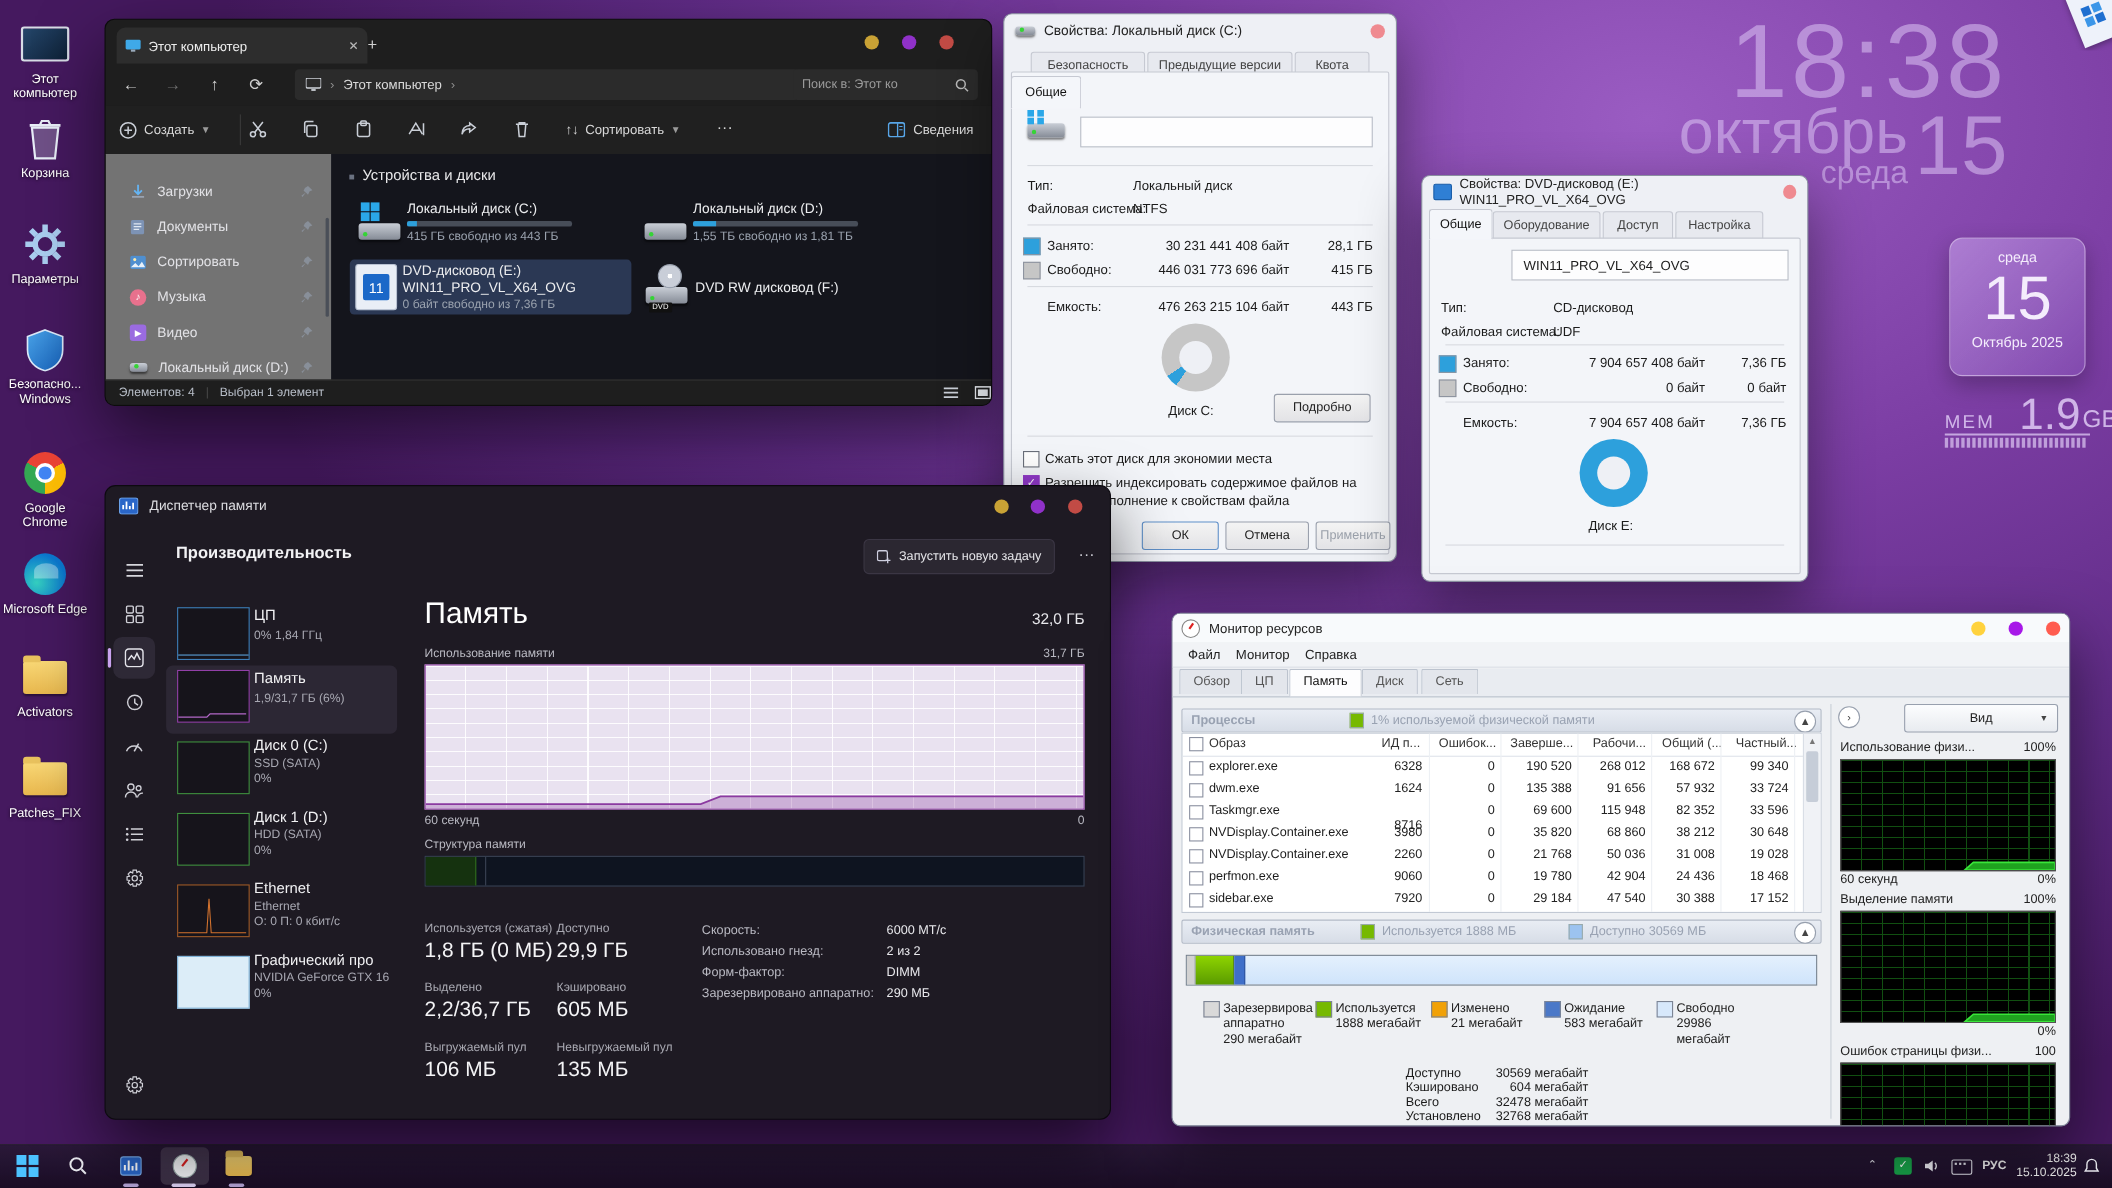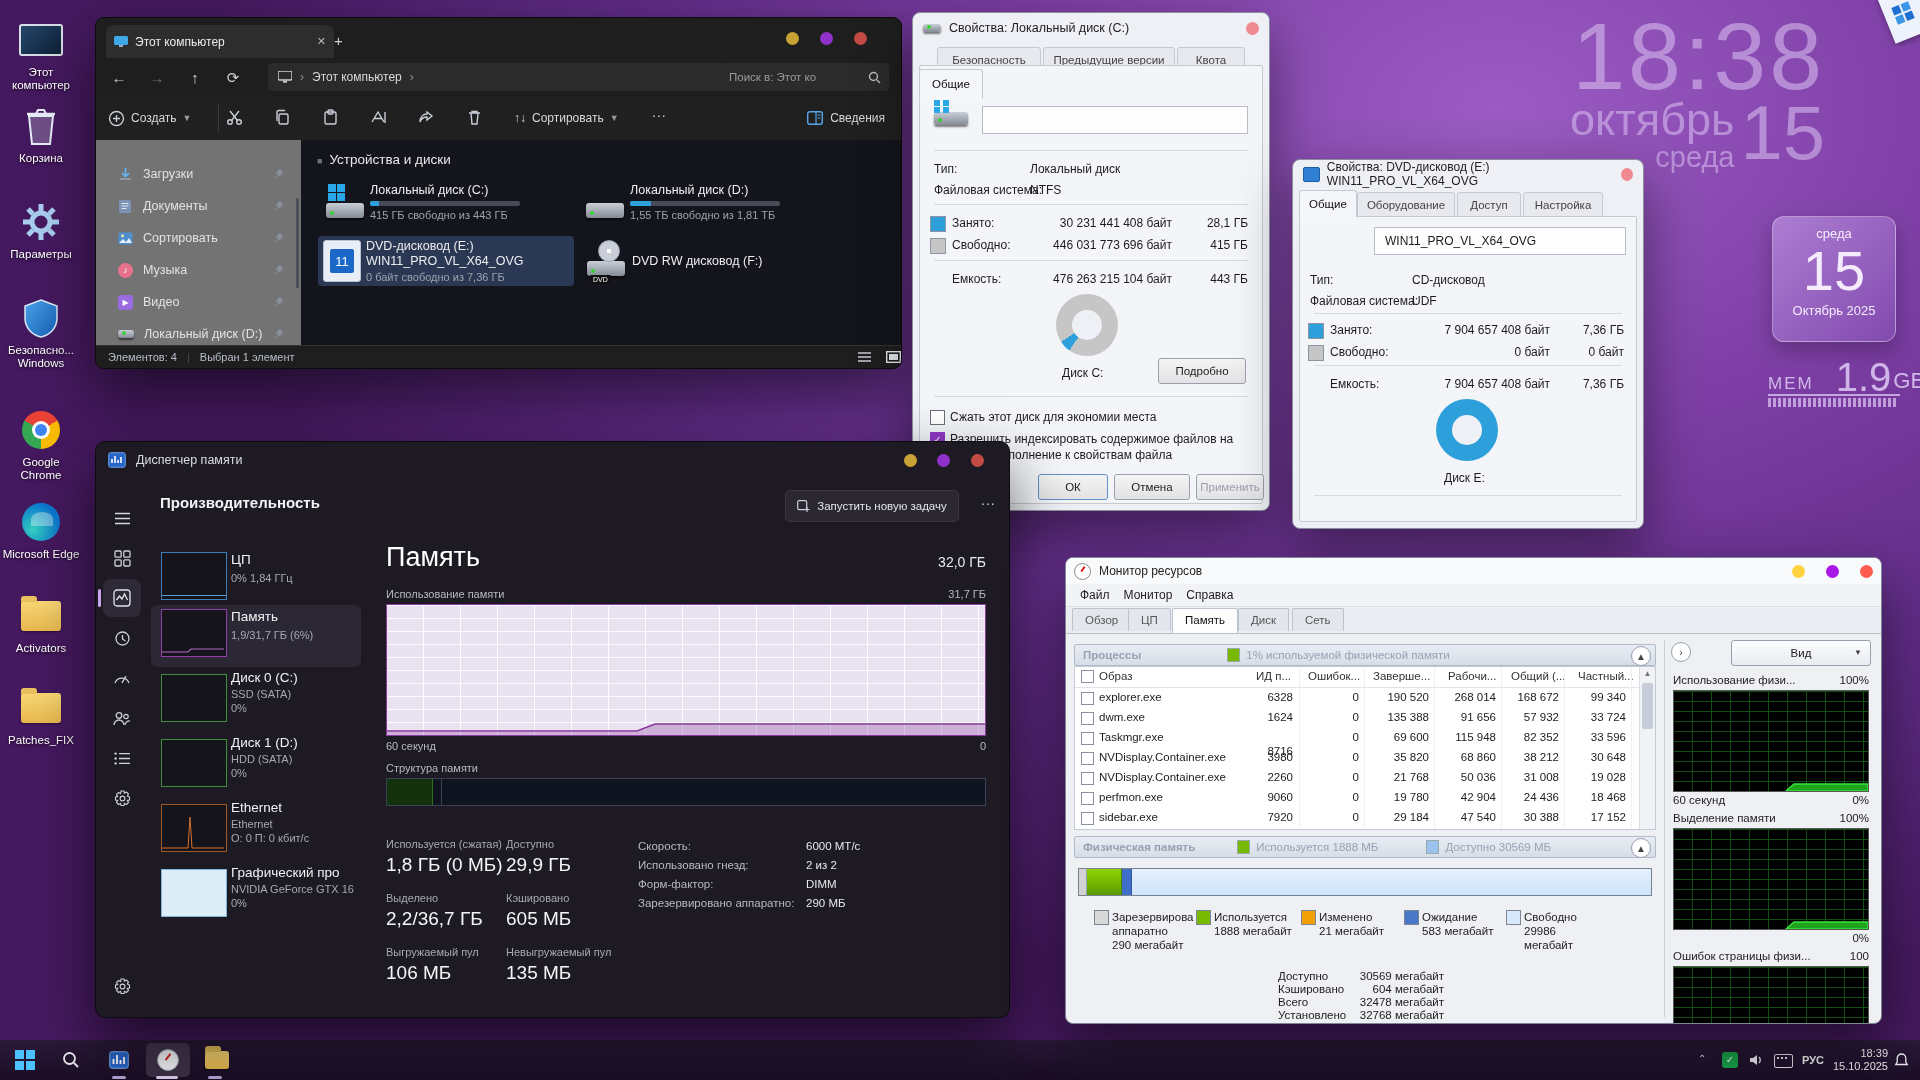--- a/index.html
+++ b/index.html
@@ -205,21 +205,21 @@
       <i style="width:8px;height:8px;background:#3c96e8"></i>
     <i style="width:8px;height:8px;background:#3c96e8"></i>
       <i style="width:8px;height:8px;background:#1f6fd0"></i>
   </div>
 </div>
 
 <div class="abs clockw" style="left:1555px;top:10px;width:270px">
   <div style="font-size:95px;font-weight:300;letter-spacing:3px;text-align:right;line-height:92px">18:38</div>
   <div style="display:flex;justify-content:flex-end;align-items:flex-start;margin-top:-4px">
     <div>
-      <div style="font-size:45px;font-weight:300;line-height:44px">октябрь</div>
+      <div style="font-size:57px;font-weight:300;line-height:44px">октябрь</div>
       <div style="font-size:29px;font-weight:300;text-align:right;line-height:30px">среда</div>
     </div>
     <div style="font-size:76px;font-weight:300;line-height:70px;margin-left:6px">15</div>
   </div>
 </div>
 
 <div class="cal">
   <div style="font-size:13px;margin-top:9px">среда</div>
   <div style="font-size:56px;font-weight:300;line-height:60px">15</div>
   <div style="font-size:13px;margin-top:2px">Октябрь 2025</div>
@@ -813,21 +813,21 @@
     <div style="position:absolute;left:489px;top:0;bottom:0;width:1px;background:#edf0f4"></div>
     <div style="position:absolute;left:556px;top:0;bottom:0;width:1px;background:#edf0f4"></div>
     <div id="rm-rows" style="position:absolute;left:0;top:21px;width:560px">
 
         <div style="position:relative;height:20px">
           <span style="position:absolute;left:6px;top:4px;width:11px;height:11px;border:1px solid #8a90a0;background:#fff"></span>
           <span style="position:absolute;left:24px;top:3px">explorer.exe</span>
           <span class="gt-num" style="left:130px;top:3px;width:88px">6328</span>
           <span class="gt-num" style="left:230px;top:3px;width:54px">0</span>
           <span class="gt-num" style="left:290px;top:3px;width:64px">190 520</span>
-          <span class="gt-num" style="left:358px;top:3px;width:63px">268 014</span>
+          <span class="gt-num" style="left:358px;top:3px;width:63px">268 012</span>
           <span class="gt-num" style="left:424px;top:3px;width:60px">168 672</span>
           <span class="gt-num" style="left:490px;top:3px;width:61px">99 340</span>
         </div>
 
         <div style="position:relative;height:20px">
           <span style="position:absolute;left:6px;top:4px;width:11px;height:11px;border:1px solid #8a90a0;background:#fff"></span>
           <span style="position:absolute;left:24px;top:3px">dwm.exe</span>
           <span class="gt-num" style="left:130px;top:3px;width:88px">1624</span>
           <span class="gt-num" style="left:230px;top:3px;width:54px">0</span>
           <span class="gt-num" style="left:290px;top:3px;width:64px">135 388</span>

